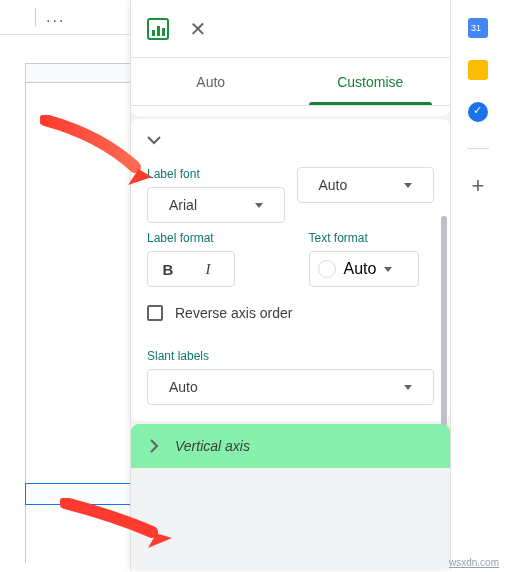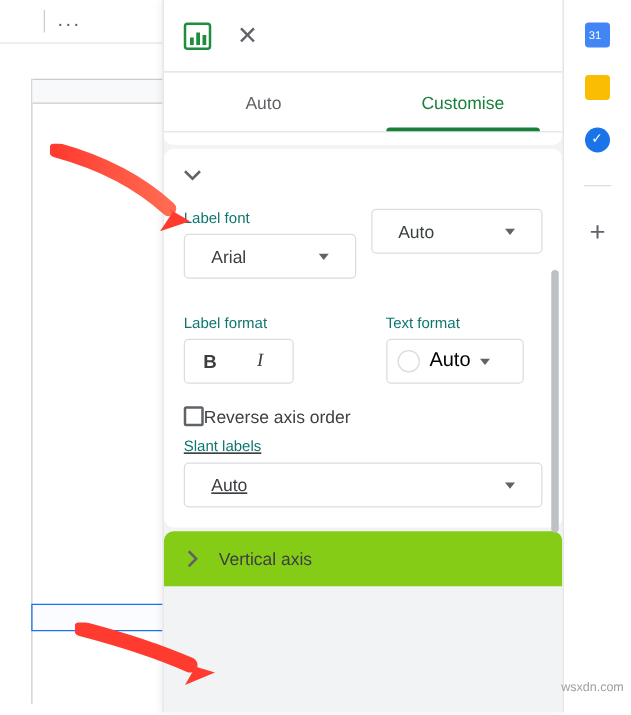--- a/index.html
+++ b/index.html
@@ -42,42 +42,42 @@
   .caret { width:0; height:0; border-left:4px solid transparent; border-right:4px solid transparent; border-top:5px solid #5f6368;}
   
   .format-box { height:36px; border:1px solid #dadce0; border-radius:4px; display:flex; align-items:center;}
   .fmt-btn { width:40px; height:100%; display:flex; align-items:center; justify-content:center; color:#3c4043; font-size:15px; cursor:pointer;}
   .fmt-btn.bold { font-weight:bold;}
   .fmt-btn.italic { font-style:italic; font-family: serif;}
   
   .color-dd { height:36px; border:1px solid #dadce0; border-radius:4px; display:flex; align-items:center; padding:0 8px; gap:8px; width:110px; cursor:pointer;}
   .swatch { width:18px; height:18px; border-radius:50%; border:1px solid #dadce0; background:#fff;}
   
-  .check-row { display:flex; align-items:flex-start; margin-top:18px;}
+  .check-row { display:flex; align-items:flex-start; gap:12px; margin-top:18px;}
   .checkbox { width:16px; height:16px; border:2px solid #5f6368; border-radius:2px;}
   .check-label { font-size:14px; color:#3c4043;}
   
   .legend-stub { background:#fff; height:10px; border-radius:0 0 8px 8px; margin-bottom:3px; position:relative;}
   
-  .vert-card { background:#84cc16; border-radius:8px 8px 0 0;}
+  .vert-card { background:#86efac; border-radius:8px 8px 0 0;font-style:italic;}
   
   .sidepanel { position:absolute; right:0; top:0; width:55px; height:570px; background:#fff; border-left:1px solid #e0e0e0; display:flex; flex-direction:column; align-items:center; padding-top:18px; gap:22px;}
   .sp-icon { width:20px; height:20px; border-radius:3px;}
   .sp-cal { background:#4285f4; position:relative;}
   .sp-cal::after { content:'31'; color:#fff; font-size:9px; position:absolute; left:3px; top:5px;}
   .sp-keep { background:#fbbc04;}
   .sp-tasks { background:#1a73e8; border-radius:50%;}
   .sp-tasks::after { content:'✓'; color:#fff; font-size:11px; position:absolute; transform:translate(5px,2px);}
   .sp-sep { width:22px; height:1px; background:#dadce0; margin:4px 0;}
   .sp-plus { font-size:22px; color:#5f6368; line-height:1;}
   
   .arrow { position:absolute; z-index:50;}
   .arrow svg { display:block;}
   
-  .watermark { position:absolute; right:6px; bottom:16px; font-size:10px; color:#9aa0a6;}
+  .watermark { position:absolute; right:6px; bottom:4px; font-size:10px; color:#9aa0a6;text-decoration:underline;}
 </style>
 </head>
 <body>
 
 <div class="toolbar-top">
   <div class="tb-divider"></div>
   <span class="tb-dots">...</span>
 </div>
 <div class="sheet-bg">
   <div class="sheet-col">
@@ -121,21 +121,21 @@
             </div>
           </div>
           <div class="col">
             <div class="dropdown">
               <span>Auto</span>
               <span class="caret"></span>
             </div>
           </div>
         </div>
 
-        <div class="row" style="margin-top:28px;gap:36px;">
+        <div class="row" style="margin-top:8px;gap:36px;">
           <div class="col">
             <span class="field-label">Label format</span>
             <div class="format-box" style="width:88px;">
               <div class="fmt-btn bold">B</div>
               <div class="fmt-btn italic">I</div>
             </div>
           </div>
           <div class="col">
             <span class="field-label">Text format</span>
             <div class="color-dd">
@@ -144,21 +144,21 @@
               <span class="caret"></span>
             </div>
           </div>
         </div>
 
         <div class="check-row">
           <div class="checkbox"></div>
           <span class="check-label">Reverse axis order</span>
         </div>
 
-        <div style="margin-top:9px;text-decoration:underline;">
+        <div style="margin-top:28px;">
           <span class="field-label">Slant labels</span>
           <div class="dropdown">
             <span>Auto</span>
             <span class="caret"></span>
           </div>
         </div>
 
       </div>
     </div>
 

